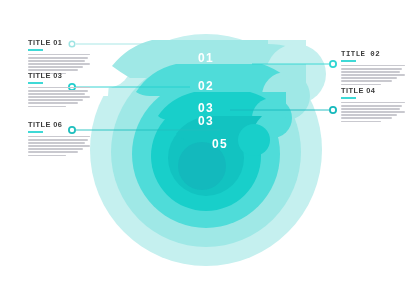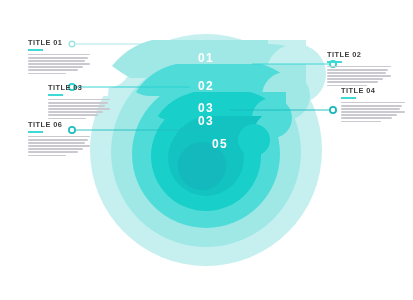--- a/index.html
+++ b/index.html
@@ -38,23 +38,23 @@
   }
   .bline.w100{width:100%;}
   .bline.w96{width:96%;}
   .bline.w92{width:92%;}
   .bline.w88{width:88%;}
   .bline.w80{width:80%;}
   .bline.w62{width:62%;}
 
   
   #blk1{left:28px;top:38px;}
-  #blk3{left:28px;top:83px;margin-left:20px;}
+  #blk3{left:28px;top:71px;}
   #blk5{left:28px;top:120px;}
-  #blk2{left:327px;top:50px;}
+  #blk2{left:341px;top:50px;font-family:Liberation Mono, monospace;}
   #blk4{left:341px;top:86px;}
 
   .numlabel{
     position:absolute;
     color:#ffffff;
     font-size:12px;
     font-weight:bold;
     letter-spacing:1.3px;
     text-align:center;
     transform:translate(-50%,-50%);

